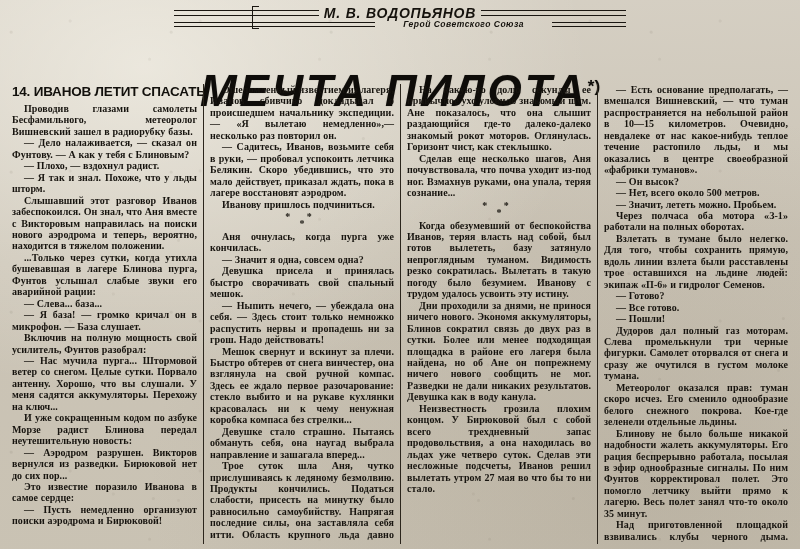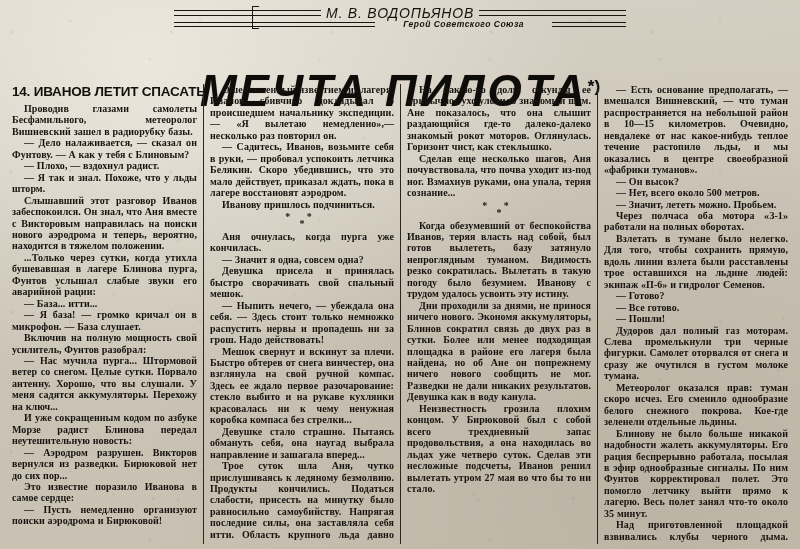--- a/index.html
+++ b/index.html
@@ -82,21 +82,21 @@
   }
   .rule-seg.short { flex: 0 0 74px; }
   .rule-seg.thin {
     height: 3px;
     border-top: 1px solid #1a1611;
     border-bottom: 1px solid #1a1611;
   }
   #author-name {
     font-family: "Liberation Sans", "DejaVu Sans", sans-serif;
     font-style: italic;
-    font-weight: 400;
+    font-weight: 700;
     font-size: 14px;
     letter-spacing: .8px;
     white-space: nowrap;
     color: #15120d;
   }
   #author-title {
     font-family: "Liberation Sans", "DejaVu Sans", sans-serif;
     font-style: italic;
     font-weight: 700;
     font-size: 8.5px;
@@ -232,21 +232,21 @@
     <div class="col">
       <div class="col-inner">
         <h2 id="section-head">14. ИВАНОВ ЛЕТИТ СПАСАТЬ...</h2>
         <div>
           <p class="para col1-top">Проводив глазами самолеты Бесфамильного, метеоролог Вишневский зашел в радиорубку базы.</p>
           <p class="para">— Дело налаживается, — сказал он Фунтову. — А как у тебя с Блиновым?</p>
           <p class="para">— Плохо, — вздохнул радист.</p>
           <p class="para">— Я так и знал. Похоже, что у льды шторм.</p>
           <p class="para">Слышавший этот разговор Иванов забеспокоился. Он знал, что Аня вместе с Викторовым направилась на поиски нового аэродрома и теперь, вероятно, находится в тяжелом положении.</p>
           <p class="para">...Только через сутки, когда утихла бушевавшая в лагере Блинова пурга, Фунтов услышал слабые звуки его аварийной рации:</p>
-          <p class="para">— База... итти...</p>
+          <p class="para">— Слева... база...</p>
           <p class="para">— Я база! — громко кричал он в микрофон. — База слушает.</p>
           <p class="para">Включив на полную мощность свой усилитель, Фунтов разобрал:</p>
           <p class="para">— Нас мучила пурга... Штормовой ветер со снегом. Целые сутки. Порвало антенну. Хорошо, что вы слушали. У меня садятся аккумуляторы. Перехожу на ключ...</p>
           <p class="para">И уже сокращенным кодом по азбуке Морзе радист Блинова передал неутешительную новость:</p>
           <p class="para">— Аэродром разрушен. Викторов вернулся из разведки. Бирюковой нет до сих пор...</p>
           <p class="para">Это известие поразило Иванова в самое сердце:</p>
           <p class="para">— Пусть немедленно организуют поиски аэродрома и Бирюковой!</p>
 
         </div>
 

